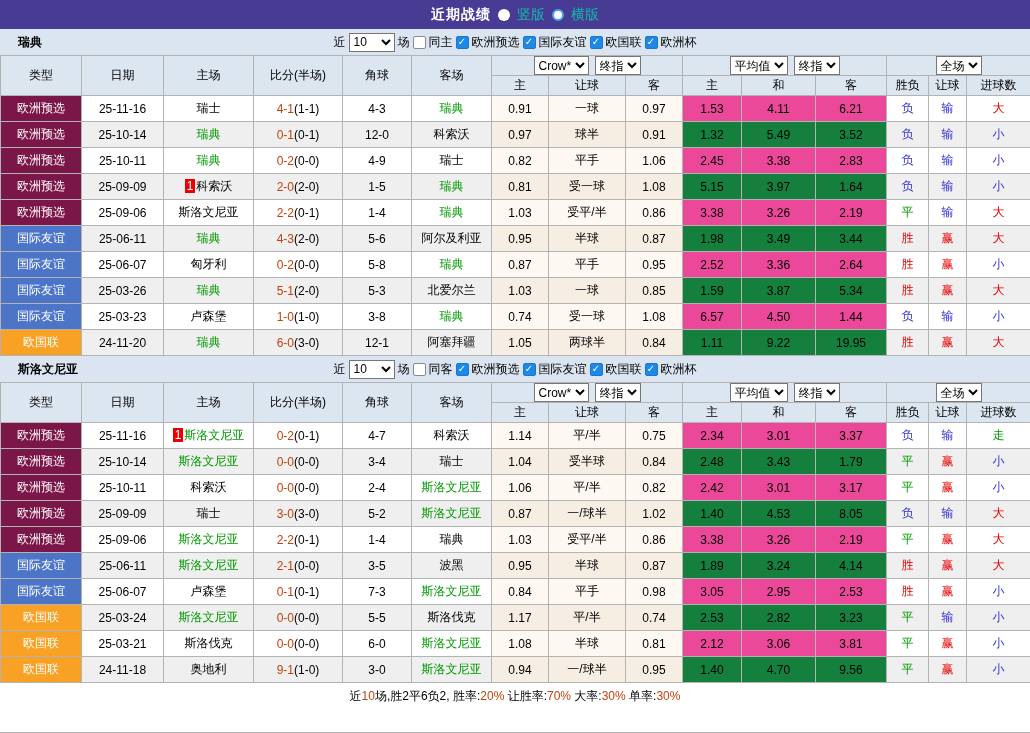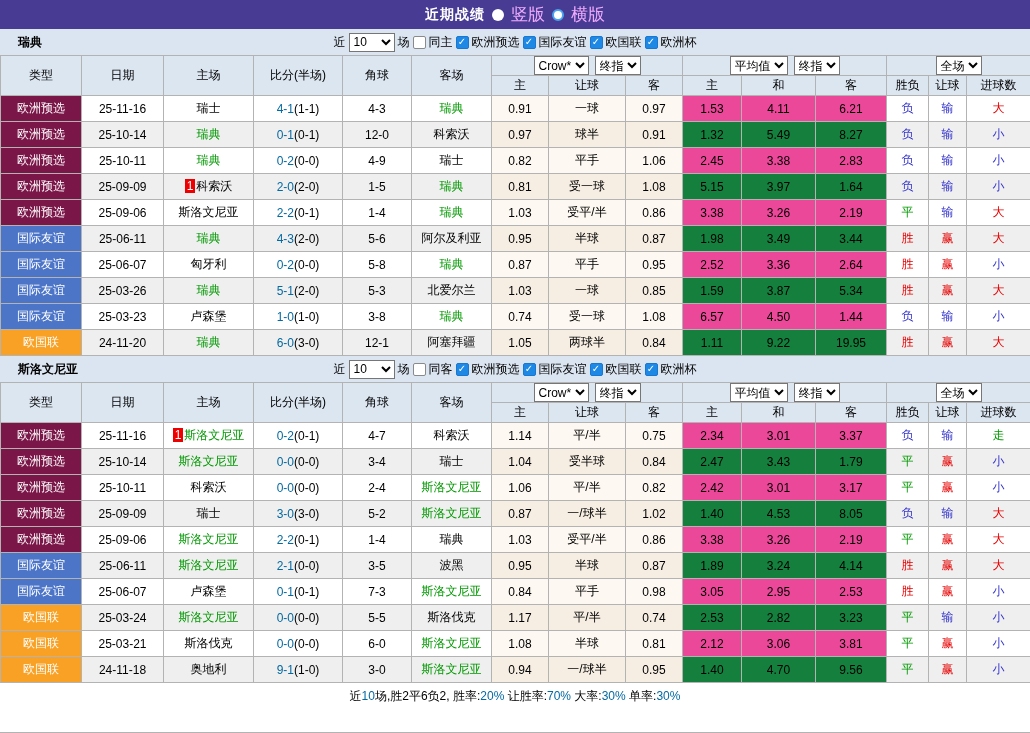--- a/index.html
+++ b/index.html
@@ -3,21 +3,21 @@
 <meta charset="utf-8">
 <style>
 *{box-sizing:border-box;margin:0;padding:0}
 body{font-family:"Liberation Sans","DejaVu Sans",sans-serif;background:#fff}
 .page{width:1030px;height:733px;display:flex;flex-direction:column;overflow:hidden;background:#fff;border-bottom:1px solid #b3b3b3}
 .title-bar{height:29px;background:#473b94;display:flex;align-items:center;justify-content:center;gap:7px;flex:0 0 auto}
 .title-bar .title{color:#fff;font-size:14px;font-weight:bold;letter-spacing:1px}
 .radio{width:12px;height:12px;border-radius:50%;display:inline-block}
 .radio.sel{background:#fff}
 .radio.unsel{background:#fff;border:2px solid #4aa3f0}
-.radio-label{color:#f0abfc;font-size:17px}
+.radio-label{color:#14b8a6;font-size:14px}
 .section{display:flex;flex-direction:column;flex:0 0 auto}
 .filter-bar{height:26px;background:#dbe5f1;position:relative;display:flex;align-items:center;justify-content:center;flex:0 0 auto;font-size:12px;color:#000}
 .team-name{position:absolute;left:18px;font-weight:bold}
 .filter-controls{display:flex;align-items:center;gap:3px}
 select{font-size:12px;font-family:"Liberation Sans","DejaVu Sans",sans-serif;height:19px;background:#fff;border:1px solid #767676}
 .count-select{width:46px}
 .cb{width:13px;height:13px;display:inline-flex;align-items:center;justify-content:center;font-size:10px;border-radius:2px;flex:0 0 auto;line-height:1}
 .cb.checked{background:#1e88e5;color:#fff;border:1px solid #1976d2}
 .cb.unchecked{background:#fff;border:1px solid #8a8a8a}
 table.grid{border-collapse:collapse;table-layout:fixed;width:1030px;flex:0 0 auto}
@@ -28,21 +28,21 @@
 tr.odd td{background:#fff}
 tr.even td{background:#efefef}
 tr.odd td.cream{background:#fdf8f1}
 tr.even td.cream{background:#f6eee3}
 tr.odd td.avgc{background:#ec4899}
 tr.even td.avgc{background:#15803d}
 td.type{color:#fff}
 td.t-maroon{background:#7a1648 !important;color:#fff}
 td.t-blue{background:#4c75c8 !important;color:#fff}
 td.t-orange{background:#f8a125 !important;color:#fff}
-.c-red{color:#0369a1}
+.c-red{color:#c2410c}
 .c-blue{color:#3333cc}
 .c-green{color:#009900}
 td.c-red{color:#e60000}td.c-blue{color:#3333cc}td.c-green{color:#009900}
 .badge{background:#ee0000;color:#fff;display:inline-block;line-height:14px;padding:0 2px;margin-right:1px;font-size:12px}
 .sum-row{height:26px;line-height:26px;text-align:center;font-size:12px;background:#fff;flex:0 0 auto;color:#000}
 </style>
 </head>
 <body>
 
 <div class="page">
@@ -138,21 +138,21 @@
               <td>25-10-14</td>
               <td><span class="c-green">瑞典</span></td>
               <td><span class="c-red">0-1</span><span>(0-1)</span></td>
               <td>12-0</td>
               <td><span>科索沃</span></td>
               <td class="cream">0.97</td>
               <td class="cream">球半</td>
               <td class="cream">0.91</td>
               <td class="avgc">1.32</td>
               <td class="avgc">5.49</td>
-              <td class="avgc">8.27</td>
+              <td class="avgc">3.52</td>
               <td class="c-blue">负</td>
               <td class="c-blue">输</td>
               <td class="c-blue">小</td>
             </tr>
             <tr class="odd">
               <td class="type t-maroon">欧洲预选</td>
               <td>25-10-11</td>
               <td><span class="c-green">瑞典</span></td>
               <td><span class="c-red">0-2</span><span>(0-0)</span></td>
               <td>4-9</td>
@@ -371,21 +371,21 @@
             <tr class="even">
               <td class="type t-maroon">欧洲预选</td>
               <td>25-10-14</td>
               <td><span class="c-green">斯洛文尼亚</span></td>
               <td><span class="c-red">0-0</span><span>(0-0)</span></td>
               <td>3-4</td>
               <td><span>瑞士</span></td>
               <td class="cream">1.04</td>
               <td class="cream">受半球</td>
               <td class="cream">0.84</td>
-              <td class="avgc">2.47</td>
+              <td class="avgc">2.48</td>
               <td class="avgc">3.43</td>
               <td class="avgc">1.79</td>
               <td class="c-green">平</td>
               <td class="c-red">赢</td>
               <td class="c-blue">小</td>
             </tr>
             <tr class="odd">
               <td class="type t-maroon">欧洲预选</td>
               <td>25-10-11</td>
               <td><span>科索沃</span></td>

